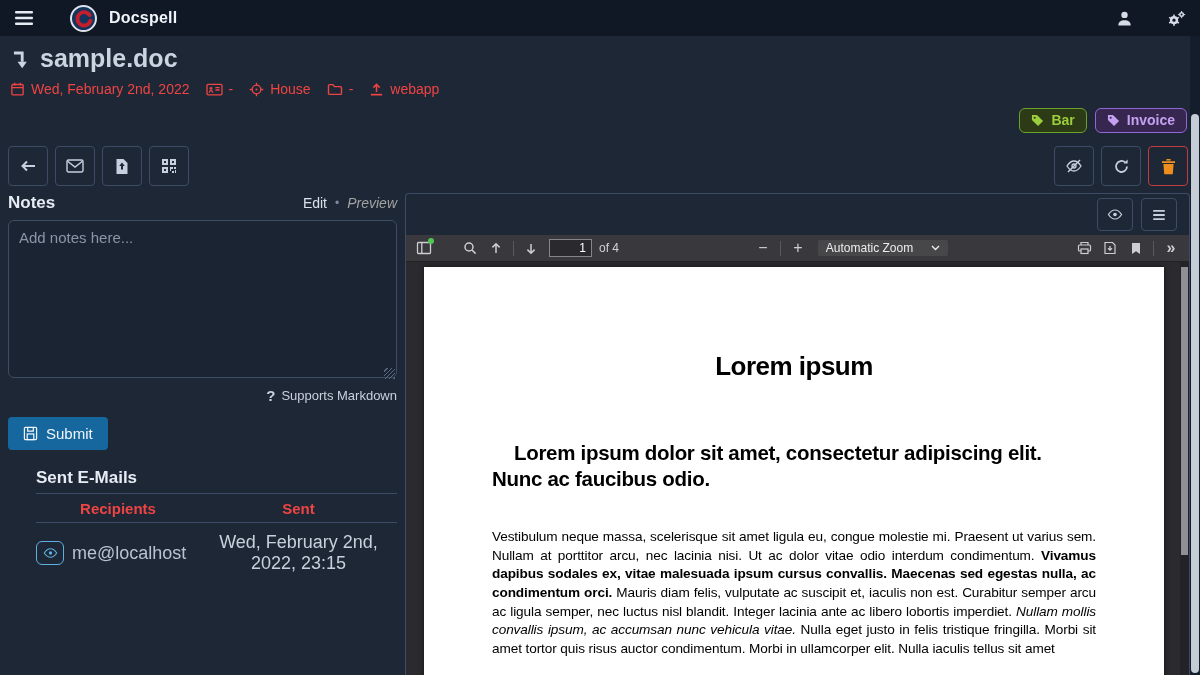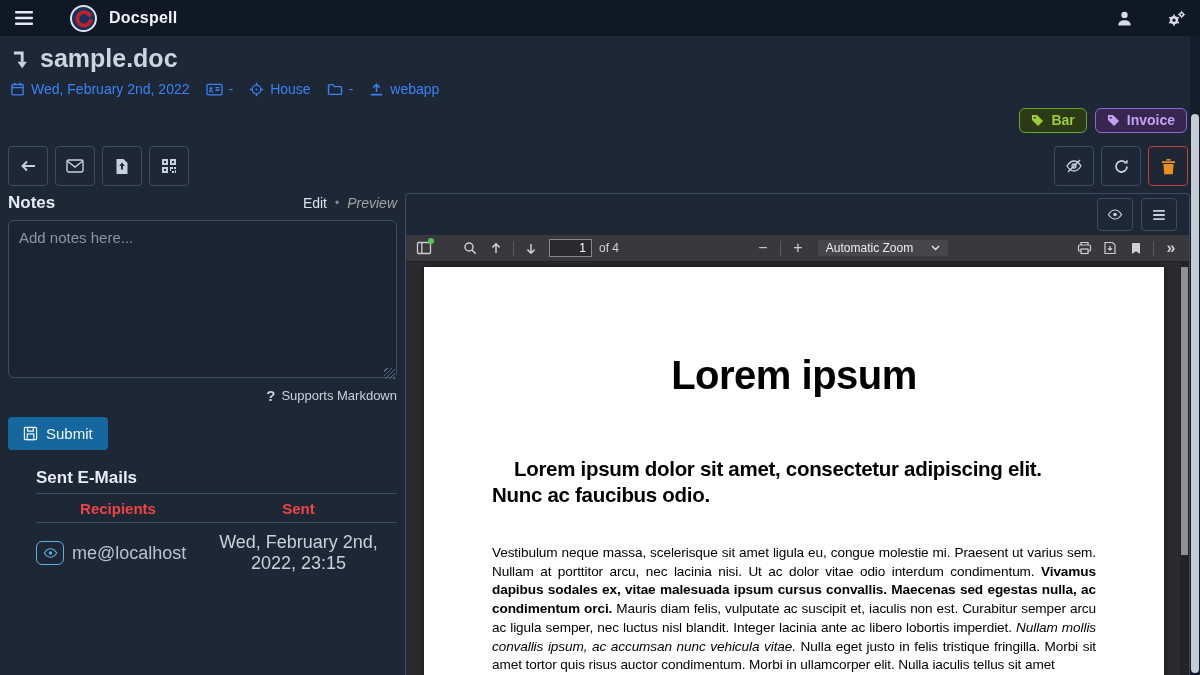--- a/index.html
+++ b/index.html
@@ -20,21 +20,21 @@
   .nav-spacer{flex:1;}
   .nav-icon{color:#d6dce6;margin-left:22px;cursor:pointer;}
 
   
   .page-scroll{position:absolute;top:36px;right:0;bottom:0;width:10px;background:#141d2b;z-index:60;}
   .page-scroll .thumb{position:absolute;top:78px;left:1px;right:1px;bottom:2px;background:#c6ccd6;border-radius:4px;}
 
   
   .item-head{position:absolute;left:10px;top:44px;}
   .item-title{display:flex;align-items:center;gap:10px;font-size:25px;font-weight:bold;color:#cbd5e1;}
-  .item-meta{display:flex;align-items:center;gap:16px;margin-top:8px;font-size:14px;color:#3b82f6;}
+  .item-meta{display:flex;align-items:center;gap:16px;margin-top:8px;font-size:14px;color:#ef4444;}
   .meta-group{display:flex;align-items:center;gap:6px;}
 
   .tags{position:absolute;top:108px;right:13px;display:flex;gap:8px;z-index:10;border-radius:10px;}
   .tag{display:flex;align-items:center;gap:7px;padding:3px 11px 4px;border:1px solid;border-radius:6px;font-size:14px;font-weight:bold;cursor:pointer;}
 
   
   .bar{position:absolute;top:146px;left:8px;right:12px;display:flex;align-items:center;gap:7px;}
   .btn{height:40px;min-width:40px;border:1px solid #3d4c66;border-radius:4px;display:flex;align-items:center;justify-content:center;color:#c7d0de;background:transparent;cursor:pointer;}
   .btn-group{height:40px;border:1px solid #3d4c66;border-radius:4px;display:flex;align-items:stretch;color:#aab3c2;overflow:hidden;}
   .btn-group .cell{display:flex;align-items:center;justify-content:center;padding:0 12px;cursor:pointer;}
@@ -84,21 +84,21 @@
   .pj-gap{width:18px;}
   .pj-dot{position:absolute;top:1px;right:2px;width:6px;height:6px;border-radius:50%;background:#53c553;}
   .pj-input{width:43px;height:18px;background:#2a2a2e;border:1px solid #86868a;color:#fff;font-size:12px;text-align:right;padding:0 5px;margin:0 5px 0 4px;font-family:"Liberation Sans",sans-serif;}
   .pj-of{color:#d2d2d6;margin-right:8px;}
   .pj-flex{flex:1;}
   .pj-zoom{height:16px;background:#474749;border-radius:2px;display:flex;align-items:center;gap:18px;padding:0 8px;color:#ececef;cursor:pointer;margin-left:6px;}
   .pj-chev{font-size:16px;font-weight:bold;color:#cdcdd2;line-height:1;}
 
   .pdf-viewer{flex:1;background:#2b2b2f;position:relative;overflow:hidden;}
   .pdf-page{position:absolute;top:5px;left:18px;width:740px;height:1100px;background:#ffffff;box-shadow:0 0 5px rgba(0,0,0,.55);color:#000;padding:85px 68px 0;}
-  .doc-title{font-size:40px;font-weight:bold;text-align:center;line-height:1.15;letter-spacing:-.5px;}
+  .doc-title{font-size:26px;font-weight:bold;text-align:center;line-height:1.15;letter-spacing:-.5px;}
   .doc-sub{margin-top:58px;font-size:20.5px;font-weight:bold;line-height:26px;text-indent:22px;letter-spacing:-.3px;}
   .doc-par{margin-top:36px;font-size:13.6px;line-height:18.7px;text-align:justify;letter-spacing:-.1px;}
   .seg-bold{font-weight:bold;}
   .seg-italic{font-style:italic;}
   .pdf-scroll{position:absolute;top:0;right:0;bottom:0;width:9px;background:#232327;}
   .pdf-scroll .thumb{position:absolute;top:5px;left:1px;width:7px;height:288px;background:#8f8f94;}
 </style>
 </head>
 <body>
 

